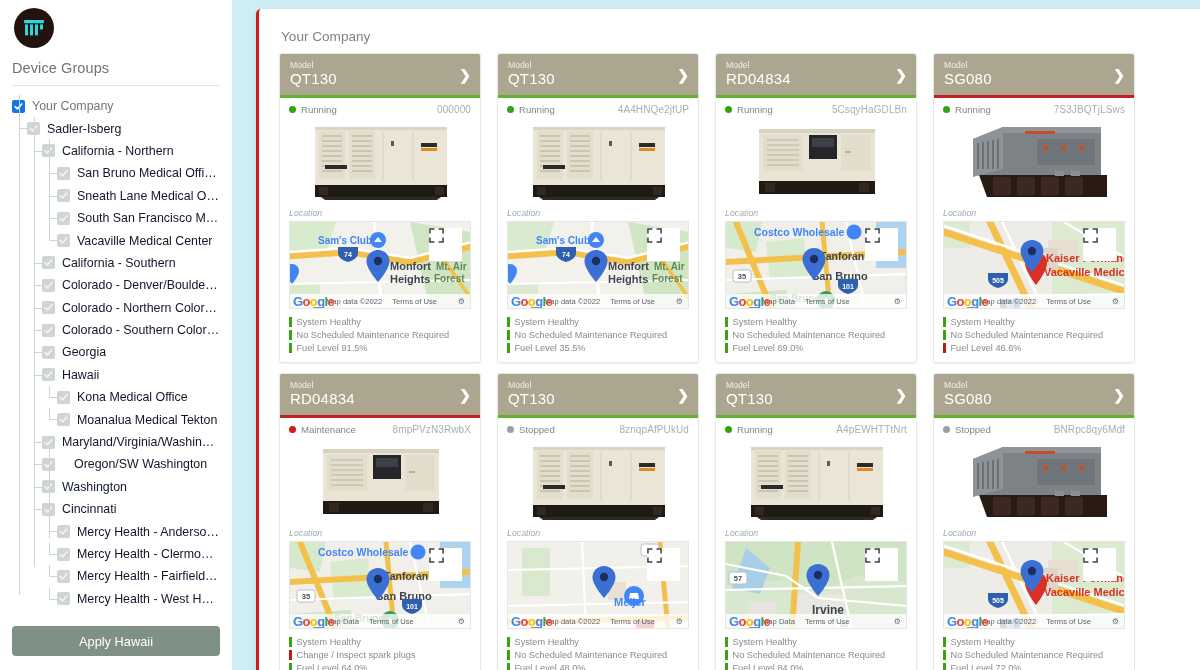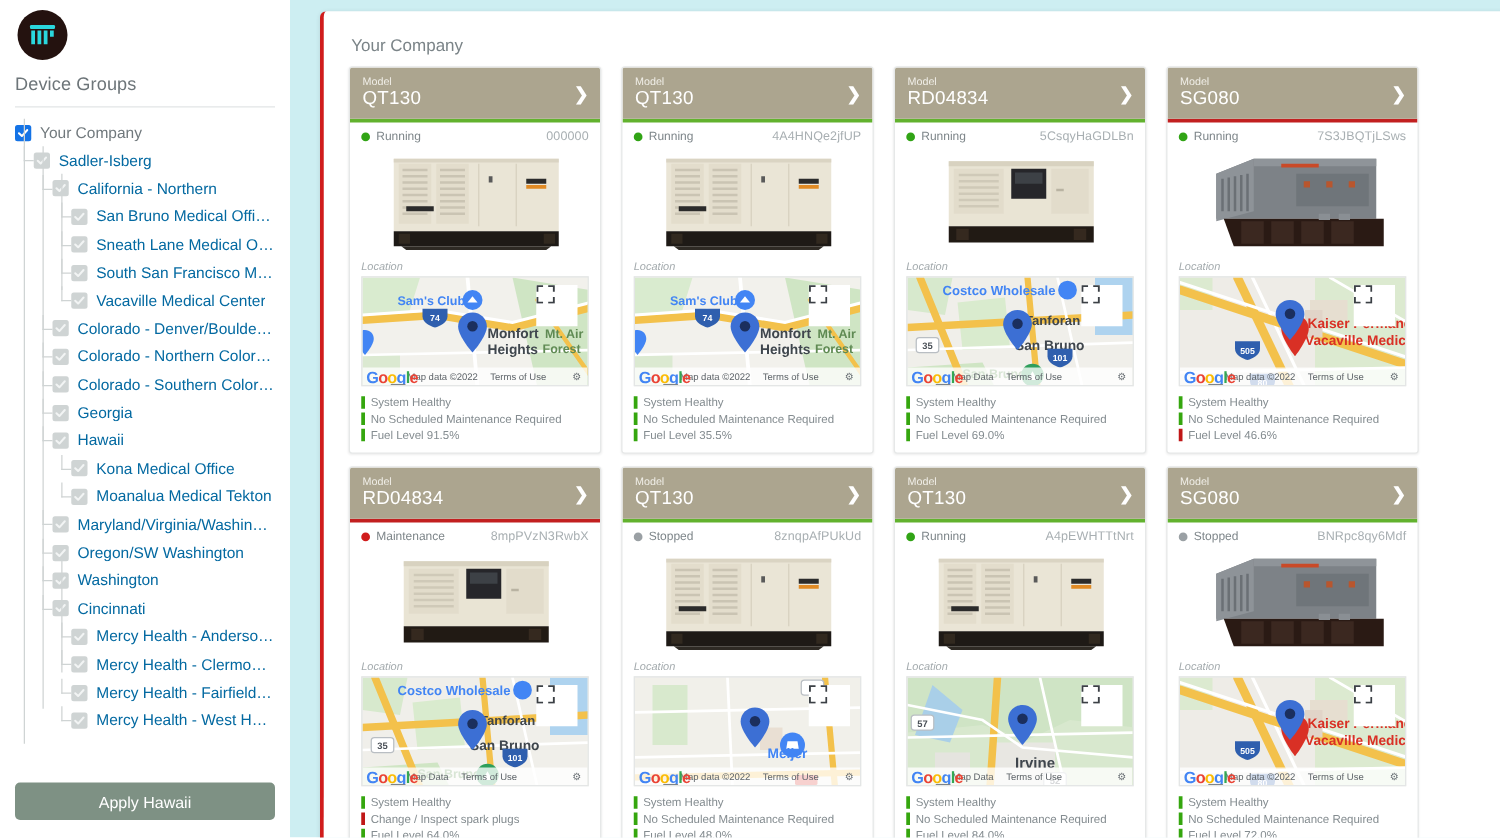--- a/index.html
+++ b/index.html
@@ -40,21 +40,21 @@
   }
 
   .tree { padding-top: 9px; position: relative; }
   .node {
     display: flex; align-items: center;
     height: 22.4px;
     position: relative;
     white-space: nowrap;
   }
   .node .lbl {
-    font-size: 12.4px; color: #0369a1;
+    font-size: 12.4px; color: #0f172a;
     margin-left: 7px;
     overflow: hidden; text-overflow: ellipsis;
     max-width: 170px;
   }
   .node.root .lbl { color: #71797d; }
 
   .cb {
     width: 13px; height: 13px; flex: 0 0 13px;
     border-radius: 2px;
     background: #cfd4d4;
@@ -300,20 +300,30 @@
           <span class="lbl">Vacaville Medical Center</span>
           <span class="elbow" style="left: 37px; top: 11px;"></span>
           <span class="vline" style="left: 37px; top: 0px; height: 12px;"></span>
         </div>
         <div class="node lvl3" style="padding-left: 30px;">
           <span class="cb">
             <svg width="9" height="9" viewBox="0 0 10 10">
               <path d="M1.3 5.1 L3.9 7.6 L8.7 2.2" stroke="#f2f4f4" stroke-width="1.8" fill="none" stroke-linecap="round" stroke-linejoin="round"></path>
             </svg>
           </span>
+          <span class="lbl">California - Southern</span>
+          <span class="elbow" style="left: 22px; top: 11px;"></span>
+          <span class="vline" style="left: 22px; top: 0px; height: 12px;"></span>
+        </div>
+        <div class="node lvl3" style="padding-left: 30px;">
+          <span class="cb">
+            <svg width="9" height="9" viewBox="0 0 10 10">
+              <path d="M1.3 5.1 L3.9 7.6 L8.7 2.2" stroke="#f2f4f4" stroke-width="1.8" fill="none" stroke-linecap="round" stroke-linejoin="round"></path>
+            </svg>
+          </span>
           <span class="lbl">Colorado - Denver/Boulder/Mou...</span>
           <span class="elbow" style="left: 22px; top: 11px;"></span>
           <span class="vline" style="left: 22px; top: 0px; height: 12px;"></span>
         </div>
         <div class="node lvl3" style="padding-left: 30px;">
           <span class="cb">
             <svg width="9" height="9" viewBox="0 0 10 10">
               <path d="M1.3 5.1 L3.9 7.6 L8.7 2.2" stroke="#f2f4f4" stroke-width="1.8" fill="none" stroke-linecap="round" stroke-linejoin="round"></path>
             </svg>
           </span>
@@ -374,21 +384,21 @@
         <div class="node lvl3" style="padding-left: 30px;">
           <span class="cb">
             <svg width="9" height="9" viewBox="0 0 10 10">
               <path d="M1.3 5.1 L3.9 7.6 L8.7 2.2" stroke="#f2f4f4" stroke-width="1.8" fill="none" stroke-linecap="round" stroke-linejoin="round"></path>
             </svg>
           </span>
           <span class="lbl">Maryland/Virginia/Washington D.C.</span>
           <span class="elbow" style="left: 22px; top: 11px;"></span>
           <span class="vline" style="left: 22px; top: 0px; height: 12px;"></span>
         </div>
-        <div class="node lvl3" style="padding-left: 30px;">
+        <div class="node lvl3" style="padding-left: 30px; gap: 12px;">
           <span class="cb">
             <svg width="9" height="9" viewBox="0 0 10 10">
               <path d="M1.3 5.1 L3.9 7.6 L8.7 2.2" stroke="#f2f4f4" stroke-width="1.8" fill="none" stroke-linecap="round" stroke-linejoin="round"></path>
             </svg>
           </span>
           <span class="lbl">Oregon/SW Washington</span>
           <span class="elbow" style="left: 22px; top: 11px;"></span>
           <span class="vline" style="left: 22px; top: 0px; height: 12px;"></span>
         </div>
         <div class="node lvl3" style="padding-left: 30px;">

